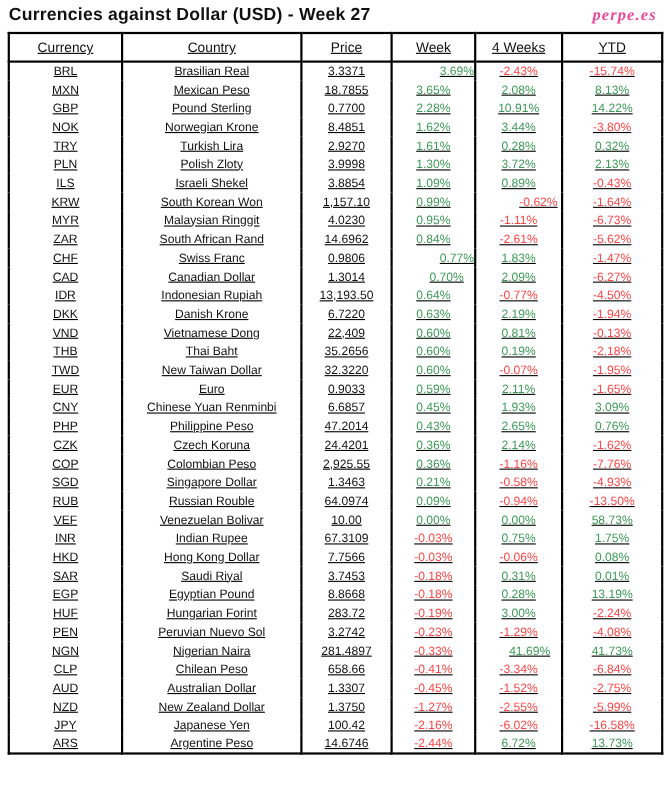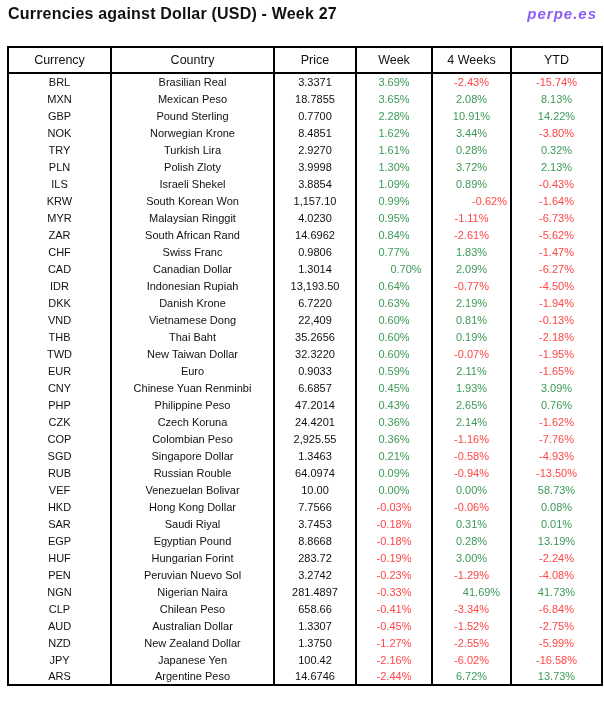--- a/index.html
+++ b/index.html
@@ -10,27 +10,27 @@
   }
   .title-bar {
     position:absolute; top:5px; left:8px; width:589px;
     display:flex; justify-content:space-between; align-items:baseline;
   }
   .page-title {
     font-size:16px; font-weight:bold; color:#111;
     letter-spacing:0.2px;
   }
   .brand {
-    font-family:Liberation Sans, sans-serif;
+    font-family:Liberation Serif, serif;
     font-style:italic; font-weight:bold; font-size:15px;
-    color:#8b5cf6; letter-spacing:1px;
+    color:#ec4899; letter-spacing:1px;
   }
   table.fx {
-    position:absolute; left:7px; top:46px; width:594px;
-    border-collapse:collapse; table-layout:fixed;
+    position:absolute; left:7px; top:29px; width:594px;
+    border-collapse:collapse; table-layout:fixed;text-decoration:underline;
   }
   table.fx thead th {
     border:2px solid #000;
     height:26px; font-size:12.5px; font-weight:normal; color:#111;
     text-align:center; vertical-align:middle; padding:0;
   }
   table.fx td {
     border-left:2px solid #000; border-right:2px solid #000;
     height:17px; font-size:11px; color:#111;
     text-align:center; vertical-align:middle; padding:0;
@@ -64,21 +64,21 @@
           <th>Week</th>
           <th>4 Weeks</th>
           <th>YTD</th>
         </tr>
     </thead>
     <tbody>
         <tr>
           <td>BRL</td>
           <td>Brasilian Real</td>
           <td>3.3371</td>
-          <td style="color: rgb(60, 154, 87);">3.69%</td>
+          <td style="color: rgb(60, 154, 87); text-align: right;">3.69%</td>
           <td style="color: rgb(255, 69, 69);">-2.43%</td>
           <td style="color: rgb(255, 69, 69);">-15.74%</td>
         </tr>
         <tr>
           <td>MXN</td>
           <td>Mexican Peso</td>
           <td>18.7855</td>
           <td style="color: rgb(60, 154, 87);">3.65%</td>
           <td style="color: rgb(60, 154, 87);">2.08%</td>
           <td style="color: rgb(60, 154, 87);">8.13%</td>
@@ -144,21 +144,21 @@
           <td>South African Rand</td>
           <td>14.6962</td>
           <td style="color: rgb(60, 154, 87);">0.84%</td>
           <td style="color: rgb(255, 69, 69);">-2.61%</td>
           <td style="color: rgb(255, 69, 69);">-5.62%</td>
         </tr>
         <tr>
           <td>CHF</td>
           <td>Swiss Franc</td>
           <td>0.9806</td>
-          <td style="color: rgb(60, 154, 87);">0.77%</td>
+          <td style="color: rgb(60, 154, 87); text-align: right;">0.77%</td>
           <td style="color: rgb(60, 154, 87);">1.83%</td>
           <td style="color: rgb(255, 69, 69);">-1.47%</td>
         </tr>
         <tr>
           <td>CAD</td>
           <td>Canadian Dollar</td>
           <td>1.3014</td>
           <td style="color: rgb(60, 154, 87); padding-left: 24px;">0.70%</td>
           <td style="color: rgb(60, 154, 87);">2.09%</td>
           <td style="color: rgb(255, 69, 69);">-6.27%</td>
@@ -261,20 +261,28 @@
         </tr>
         <tr>
           <td>VEF</td>
           <td>Venezuelan Bolivar</td>
           <td>10.00</td>
           <td style="color: rgb(60, 154, 87);">0.00%</td>
           <td style="color: rgb(60, 154, 87);">0.00%</td>
           <td style="color: rgb(60, 154, 87);">58.73%</td>
         </tr>
         <tr>
+          <td>INR</td>
+          <td>Indian Rupee</td>
+          <td>67.3109</td>
+          <td style="color: rgb(255, 69, 69);">-0.03%</td>
+          <td style="color: rgb(60, 154, 87);">0.75%</td>
+          <td style="color: rgb(60, 154, 87);">1.75%</td>
+        </tr>
+        <tr>
           <td>HKD</td>
           <td>Hong Kong Dollar</td>
           <td>7.7566</td>
           <td style="color: rgb(255, 69, 69);">-0.03%</td>
           <td style="color: rgb(255, 69, 69);">-0.06%</td>
           <td style="color: rgb(60, 154, 87);">0.08%</td>
         </tr>
         <tr>
           <td>SAR</td>
           <td>Saudi Riyal</td>

